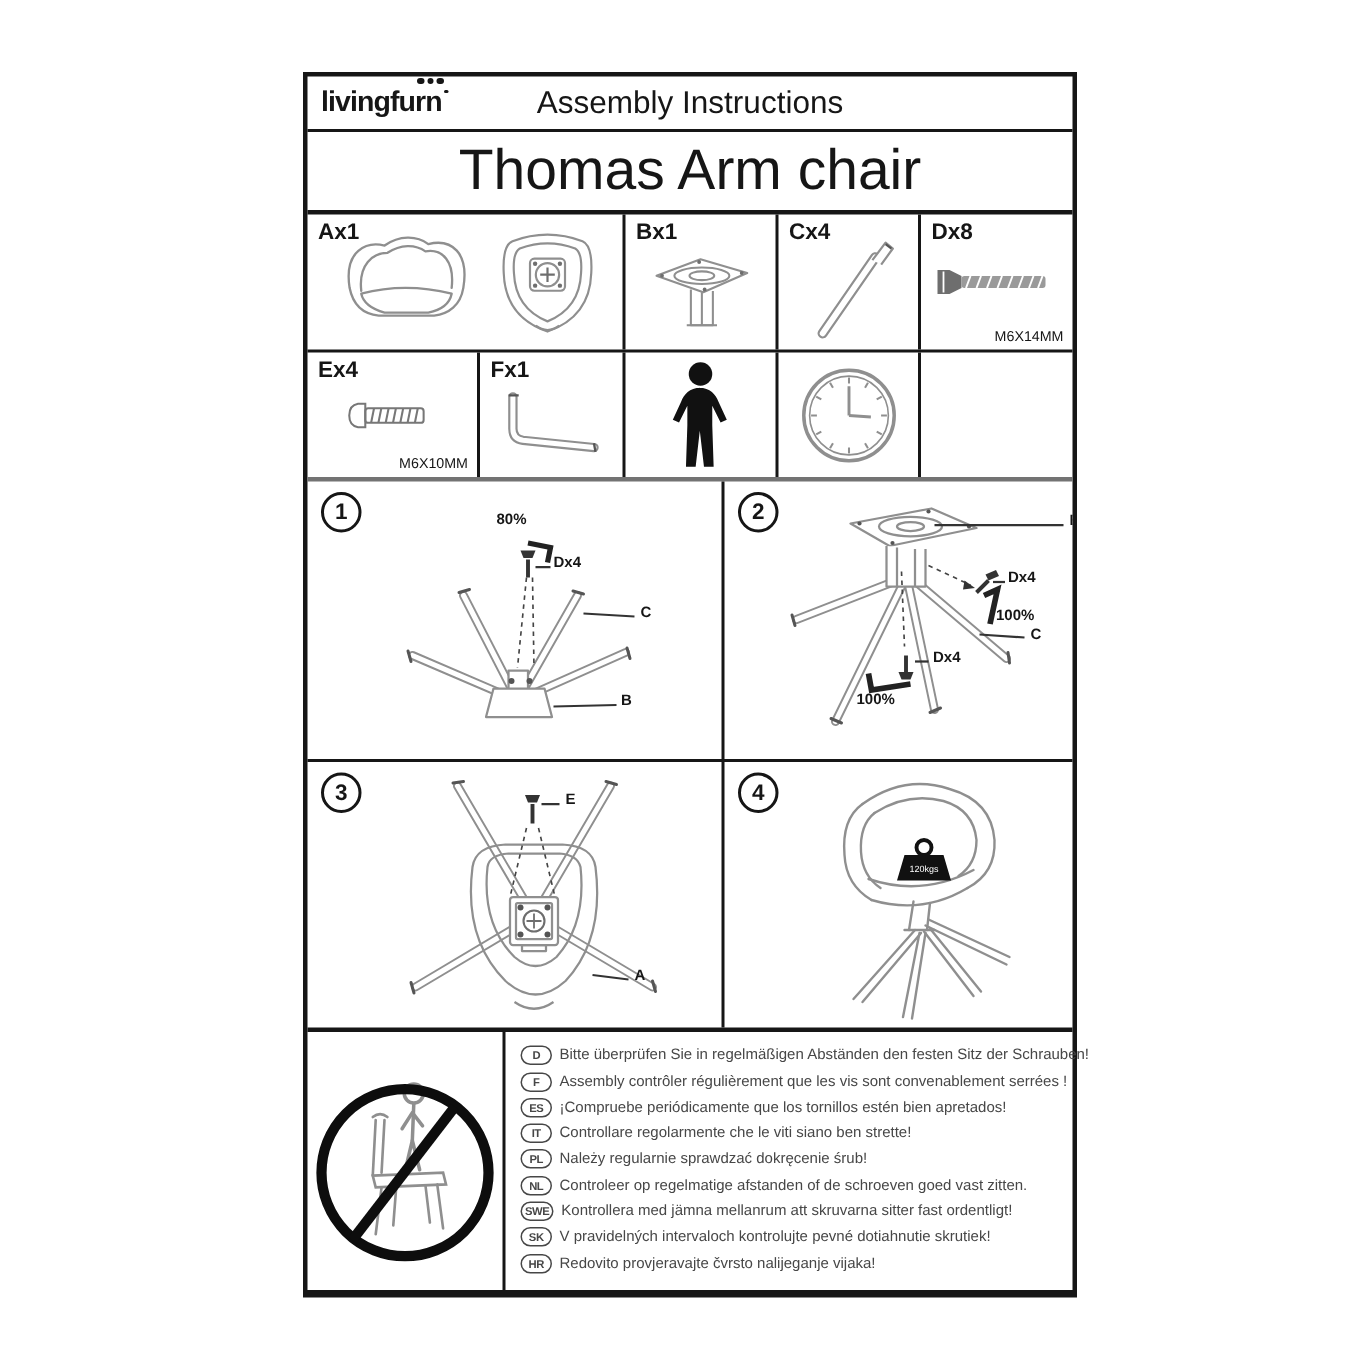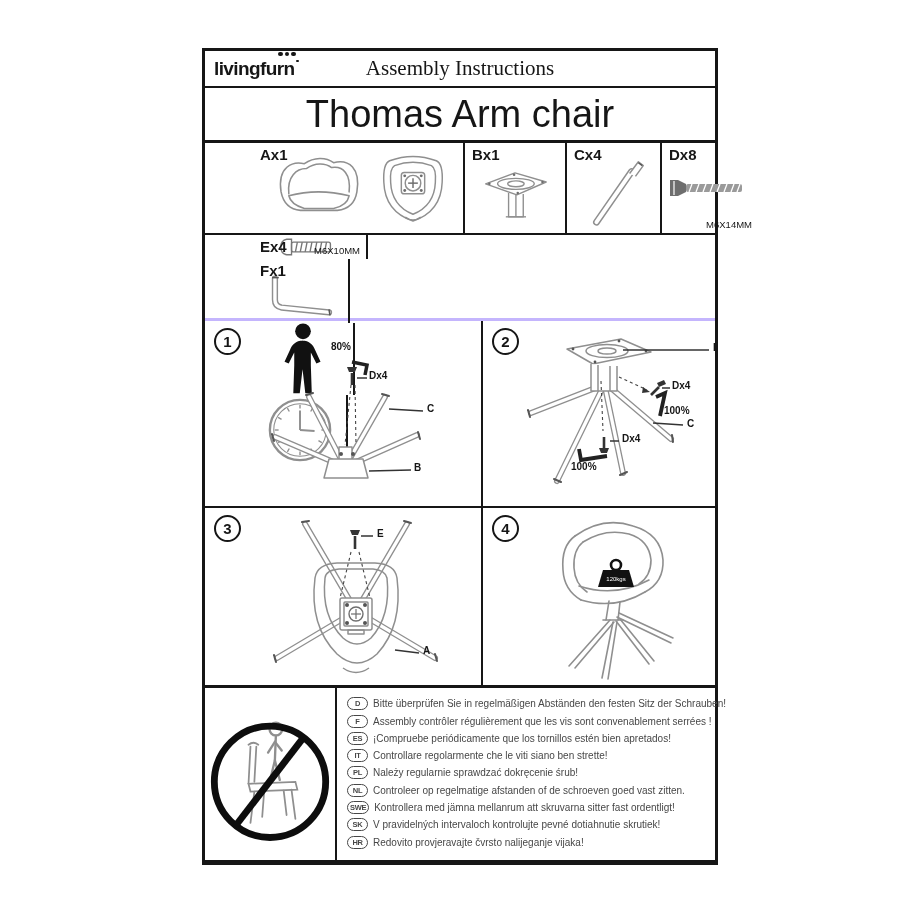--- a/index.html
+++ b/index.html
@@ -11,27 +11,27 @@
     position:absolute;left:180px;top:48px;width:516px;height:817px;
     border:3px solid #161616;border-bottom-width:5px;box-sizing:border-box;
     display:flex;flex-direction:column;background:#fff;margin-left:22px;
   }
   
   .r-header{height:37px;flex:none;border-bottom:2px solid #161616;position:relative;display:flex;align-items:center;box-sizing:border-box;}
   .logo{margin-left:9px;font-weight:bold;font-size:19px;letter-spacing:-0.6px;position:relative;z-index:2;}
   .logo-dots{position:absolute;top:-6px;right:-1px;display:flex;gap:2px;}
   .logo-dots i{width:4.5px;height:4.5px;border-radius:50%;background:#161616;display:block;}
   .logo-mark{position:absolute;top:2px;right:-4px;width:2.5px;height:2.5px;border-radius:50%;background:#161616;}
-  .header-title{position:absolute;left:0;right:0;text-align:center;font-size:21px;font-family:Liberation Serif, serif;}
+  .header-title{position:absolute;left:0;right:0;text-align:center;font-size:21px;}
   
   .r-title{height:55px;flex:none;border-bottom:3px solid #161616;display:flex;align-items:center;justify-content:center;font-size:38px;box-sizing:border-box;}
   
-  .parts-row{display:flex;flex:none;box-sizing:border-box;padding-left:48px;}
+  .parts-row{display:flex;flex:none;box-sizing:border-box;}
   .r-parts1{height:92px;border-bottom:2px solid #161616;}
-  .r-parts2{height:86px;border-bottom:3px solid #c4b5fd;flex-direction:column;}
+  .r-parts2{height:86px;border-bottom:3px solid #737373;}
   .pcell{position:relative;border-right:2px solid #161616;box-sizing:border-box;display:flex;align-items:center;justify-content:center;flex:none;gap:10px;}
   .pcell.last{border-right:none;flex:1;}
   .w-a{width:212px}.w-b{width:102px}.w-c{width:95px}
   .w-e{width:115px}.w-f{width:97px}.w-p{width:102px}.w-k{width:95px}
   .plabel{position:absolute;top:3px;left:7px;font-weight:bold;font-size:15px;}
   .psize{position:absolute;bottom:3px;right:6px;font-size:9.5px;}
   
   .steps-row{display:flex;flex:none;box-sizing:border-box;}
   .r-steps1{height:187px;border-bottom:2px solid #161616;}
   .r-steps2{height:180px;border-bottom:3px solid #161616;}

